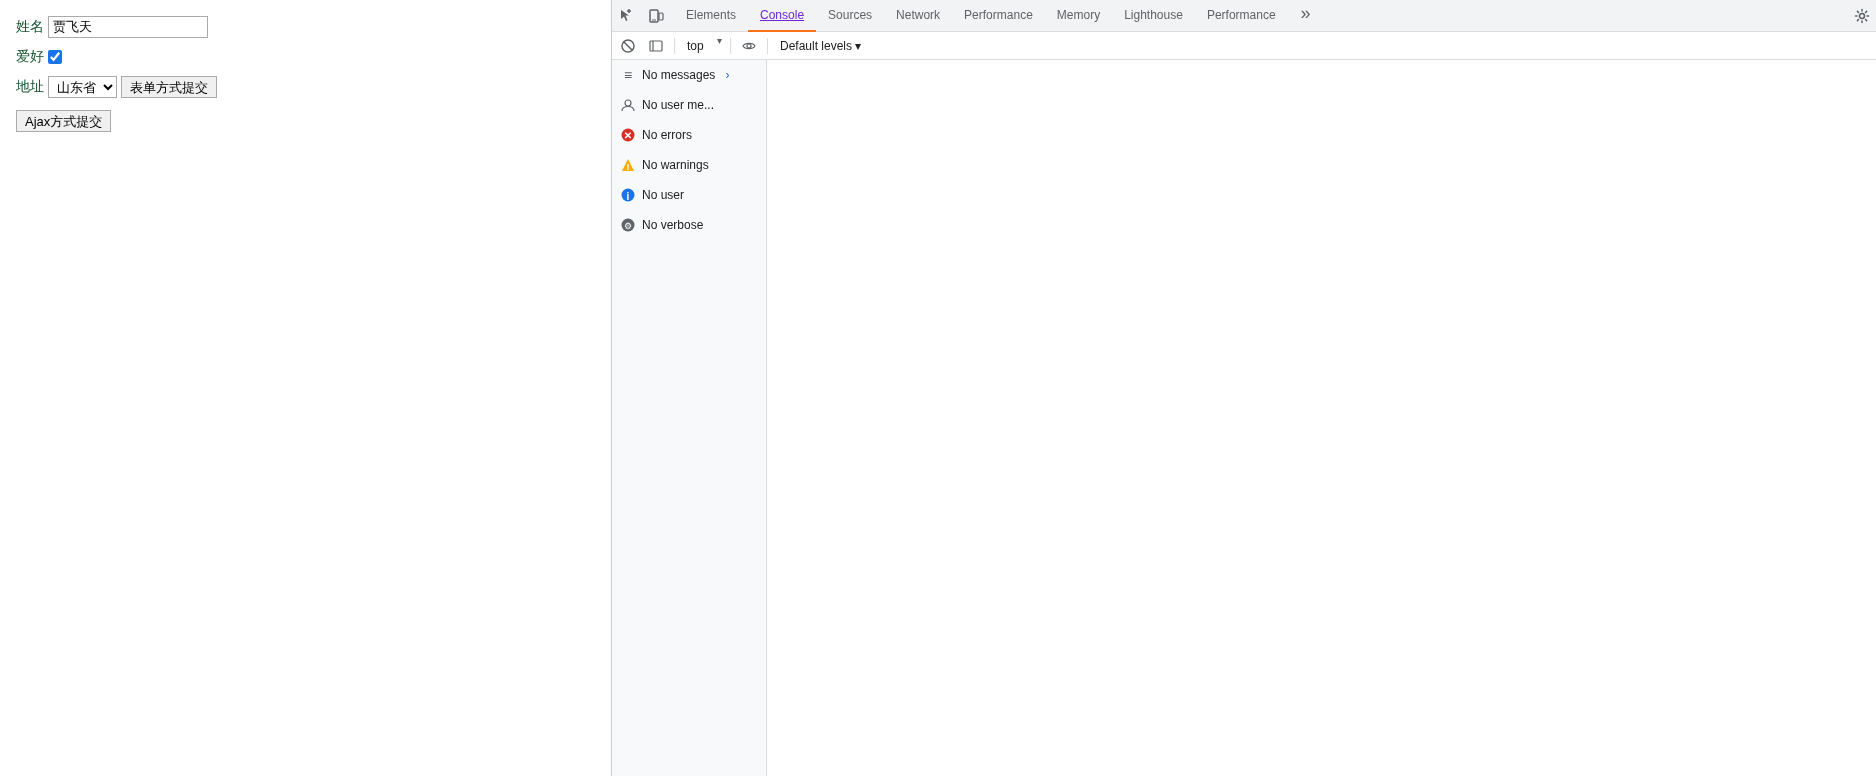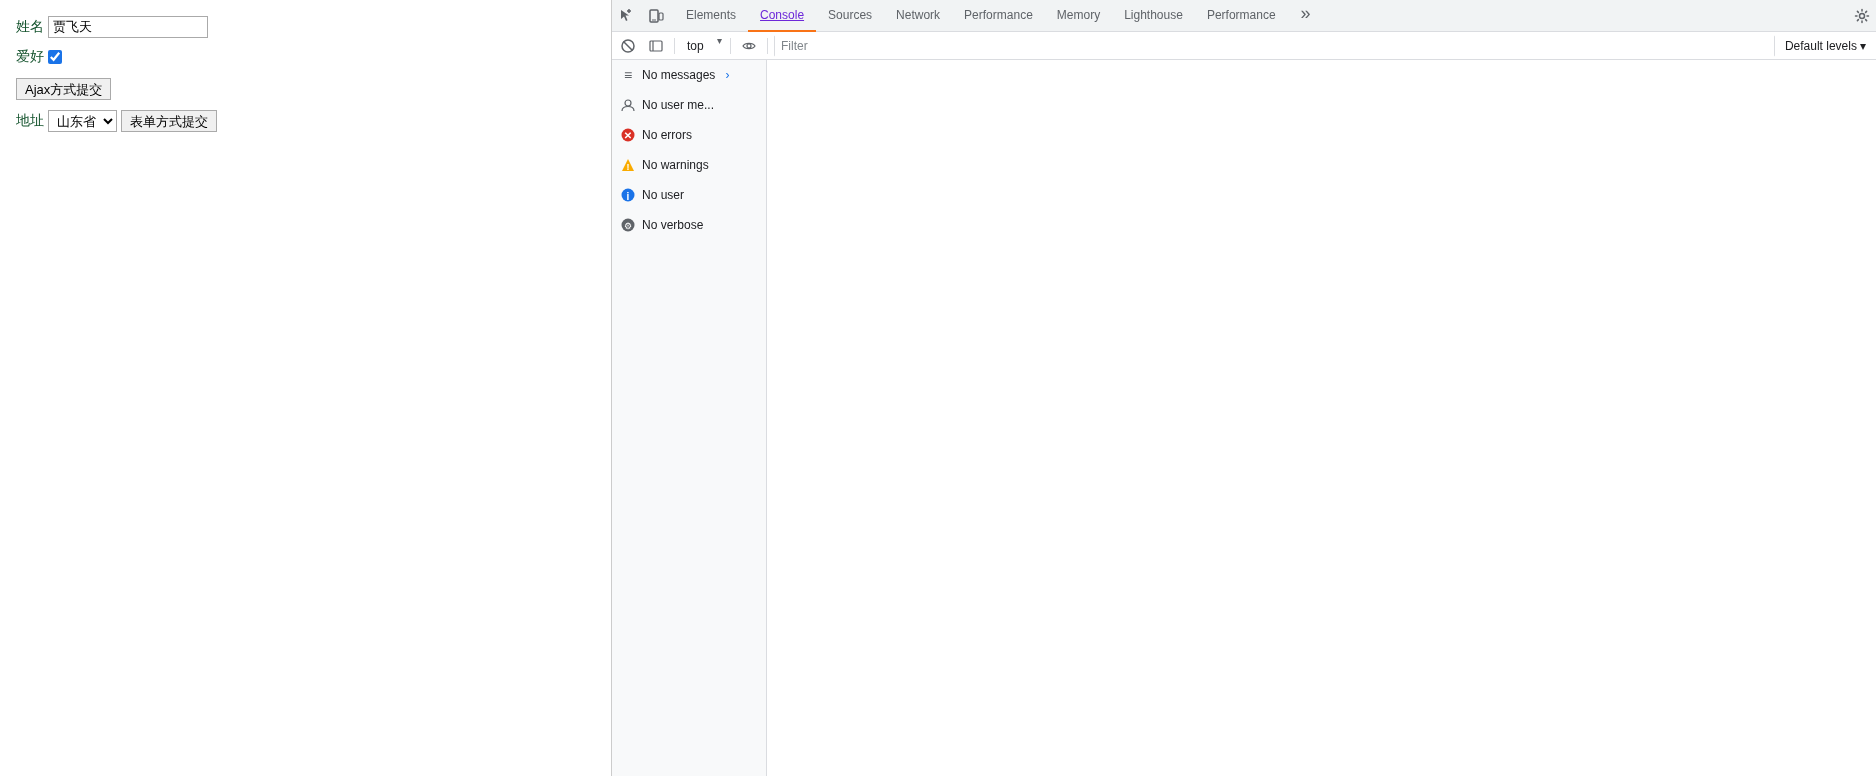--- a/index.html
+++ b/index.html
@@ -332,33 +332,33 @@
 <body>
 
 <div class="webpage-panel">
   <div class="form-row">
     <span class="form-label">姓名</span>
     <input class="form-input" type="text" value="贾飞天" style="">
   </div>
   <div class="form-row">
     <span class="form-label">爱好</span>
     <input class="form-checkbox" type="checkbox" checked="" style="">
-  </div>
-  <div class="form-row">
-    <button class="form-button-ajax">Ajax方式提交</button>
   </div>
   <div class="form-row">
     <span class="form-label">地址</span>
     <select class="form-select">
       <option>山东省</option>
       <option>北京市</option>
       <option>上海市</option>
       <option>广东省</option>
     </select>
     <button class="form-button">表单方式提交</button>
+  </div>
+  <div class="form-row">
+    <button class="form-button-ajax">Ajax方式提交</button>
   </div>
 </div>
 
 <div class="devtools-panel">
 
   <div class="devtools-toolbar">
     <div class="toolbar-icons">
       <button class="toolbar-icon-btn" title="Inspect element">
 
         <svg width="16" height="16" viewBox="0 0 16 16" fill="none">
@@ -430,23 +430,20 @@
     <div class="eye-btn" title="Create live expression">
 
       <svg width="14" height="14" viewBox="0 0 14 14" fill="none">
         <path d="M1 7 C3 3.5 11 3.5 13 7 C11 10.5 3 10.5 1 7Z" stroke="#5f6368" stroke-width="1.2" fill="none"></path>
         <circle cx="7" cy="7" r="2" stroke="#5f6368" stroke-width="1.2"></circle>
       </svg>
     </div>
 
     <div class="console-divider"></div>
 
-    <div class="filter-area">
-      <input class="filter-input" type="text" placeholder="Filter" style="">
-    </div>
 
     <div class="default-levels-btn">
       <span>Default levels</span>
       <span>▾</span>
     </div>
   </div>
 
   <div class="console-content">
 
     <div class="console-sidebar">

